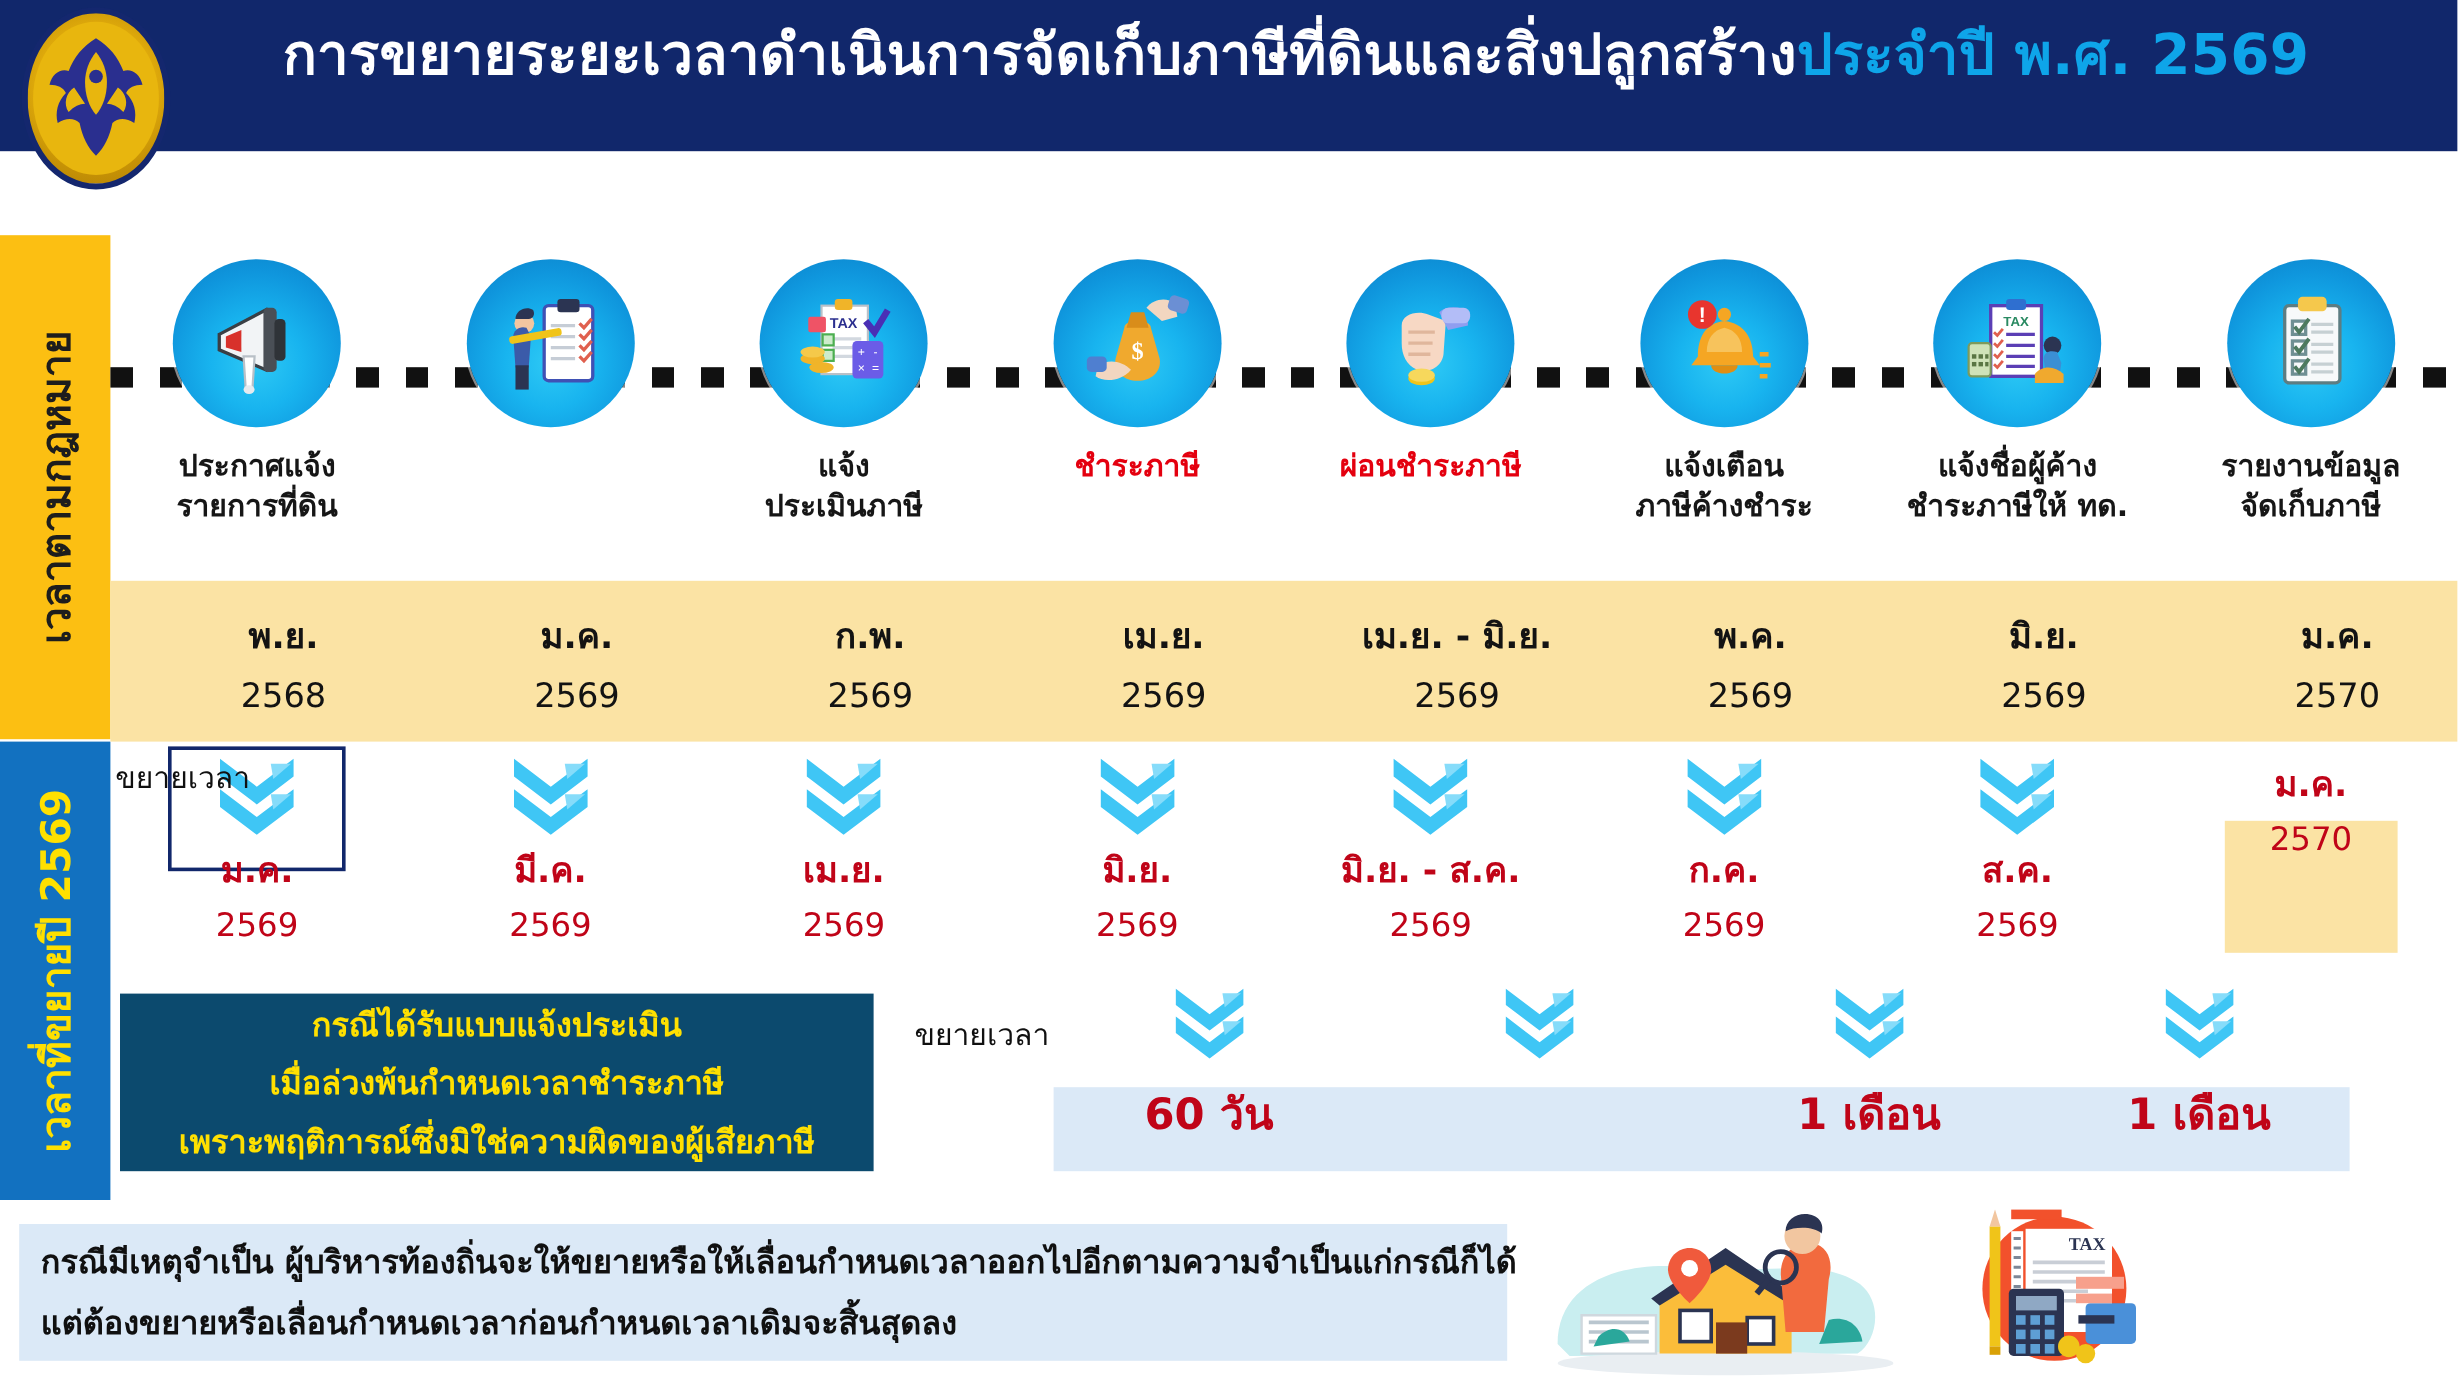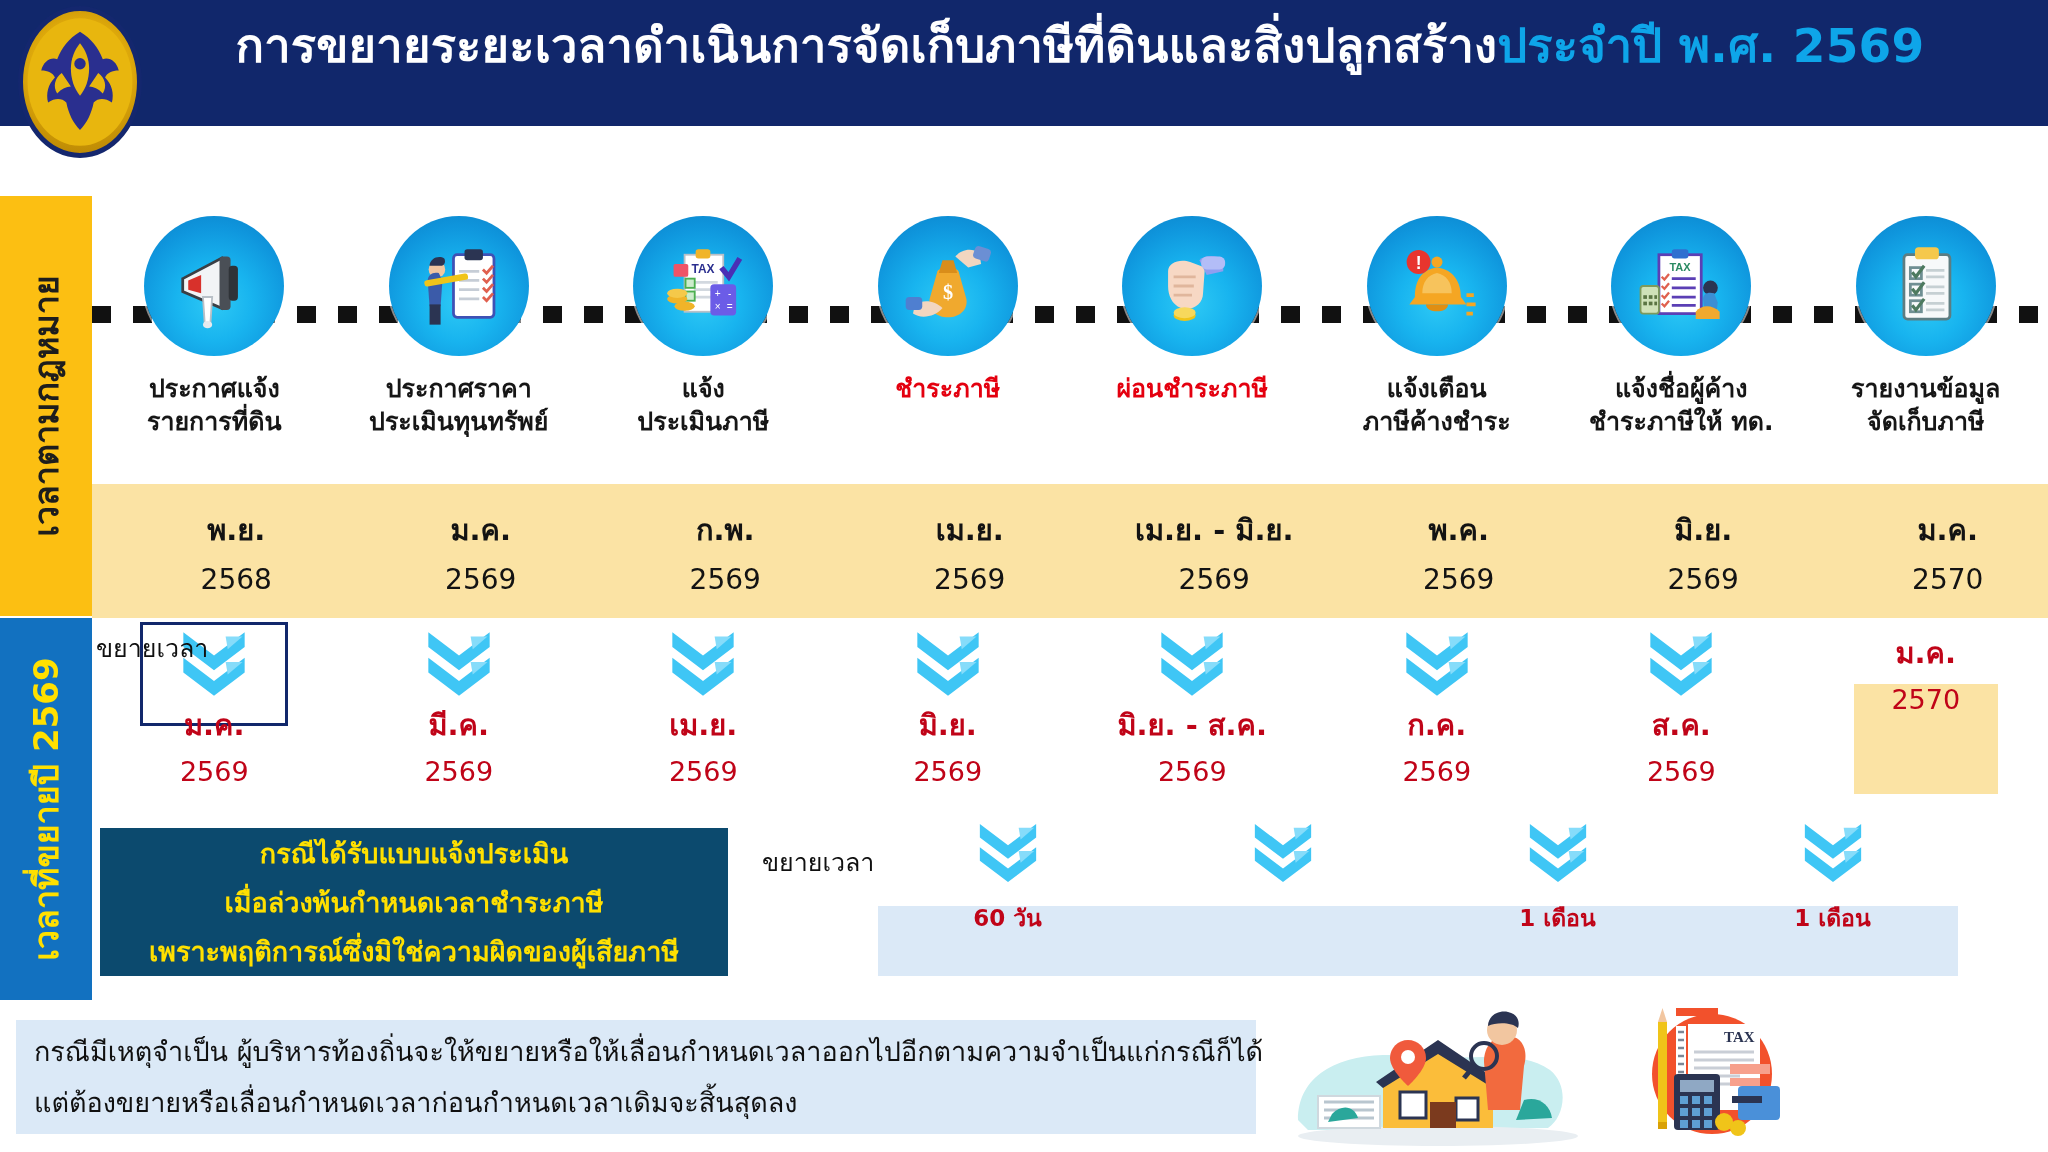--- a/index.html
+++ b/index.html
@@ -176,36 +176,36 @@
     display: flex; flex-direction: column; align-items: center;
   }
   .dur-cell .chev { width: 70px; height: 66px; }
   .dur-strip {
     position: absolute; left: 878px; top: 906px;
     width: 1080px; height: 70px;
     background: #dbe9f7;
   }
   .dur-text {
     position: relative; z-index: 4;
-    font-size: 23px; font-weight: bold; color: #c00418;
+    font-size: 36px; font-weight: bold; color: #c00418;
     margin-top: 14px; white-space: nowrap;
   }
   .extend-tag-2 {
     position: absolute; left: 762px; top: 842px;
     font-size: 25px; color: #101010; font-weight: 500;
     white-space: nowrap; z-index: 6;
   }
 
   
   .footer {
     position: absolute; left: 16px; top: 1020px;
     width: 1240px; height: 114px;
     background: #dbe9f7;
     padding: 14px 18px;
-    display: flex; flex-direction: column; justify-content: center; gap: 8px;
+    display: flex; flex-direction: column; justify-content: center; gap: 8px; font-weight: bold;
   }
   .footer div { font-size: 27px; color: #101010; white-space: nowrap; }
 
   .illus { position: absolute; top: 1000px; }
   .illus-house { left: 1288px; width: 290px; height: 150px; }
   .illus-tax  { left: 1620px; width: 170px; height: 150px; }
   .illus svg { width: 100%; height: 100%; }
 </style>
 </head>
 <body>
@@ -263,22 +263,20 @@
       <rect x="56" y="10" width="20" height="12" rx="3" fill="#2b3452"></rect>
       <path d="M50 34 h22 M50 44 h22 M50 54 h22 M50 64 h22" stroke="#c6cdd6" stroke-width="3"></path>
       <path d="M76 32 l4 4 l7 -8 M76 42 l4 4 l7 -8 M76 52 l4 4 l7 -8 M76 62 l4 4 l7 -8" stroke="#e0604f" stroke-width="3" fill="none"></path>
       <circle cx="26" cy="32" r="9" fill="#f2c6a0"></circle>
       <path d="M18 28 C18 20 28 16 34 20 C36 24 34 28 30 28 Z" fill="#2b3452"></path>
       <path d="M16 44 C16 38 22 34 28 36 L32 44 L30 72 L18 72 Z" fill="#3b5ba9"></path>
       <rect x="18" y="70" width="12" height="22" fill="#2b3452"></rect>
       <rect x="12" y="40" width="48" height="7" rx="3" fill="#f0c419" transform="rotate(-10 36 43)"></rect>
           </svg>
         </div>
-        <div class="node-label">ประกาศราคา
-ประเมินทุนทรัพย์</div>
       </div>
       <div class="node">
         <div class="bubble">
           <svg viewBox="0 0 100 100" xmlns="http://www.w3.org/2000/svg">
       <rect x="30" y="16" width="42" height="62" fill="#ffffff" stroke="#b9c0c7" stroke-width="2"></rect>
       <rect x="42" y="10" width="16" height="10" rx="3" fill="#f0b429"></rect>
       <text x="50" y="36" font-size="13" font-weight="bold" fill="#2b2f8f" text-anchor="middle" font-family="'Liberation Sans',sans-serif">TAX</text>
       <path d="M40 46 h26 M40 54 h26 M40 62 h26" stroke="#d2d8df" stroke-width="3"></path>
       <rect x="31" y="42" width="10" height="10" fill="#cdeccc" stroke="#4caf50" stroke-width="2"></rect>
       <rect x="31" y="56" width="10" height="10" fill="#cdeccc" stroke="#4caf50" stroke-width="2"></rect>

